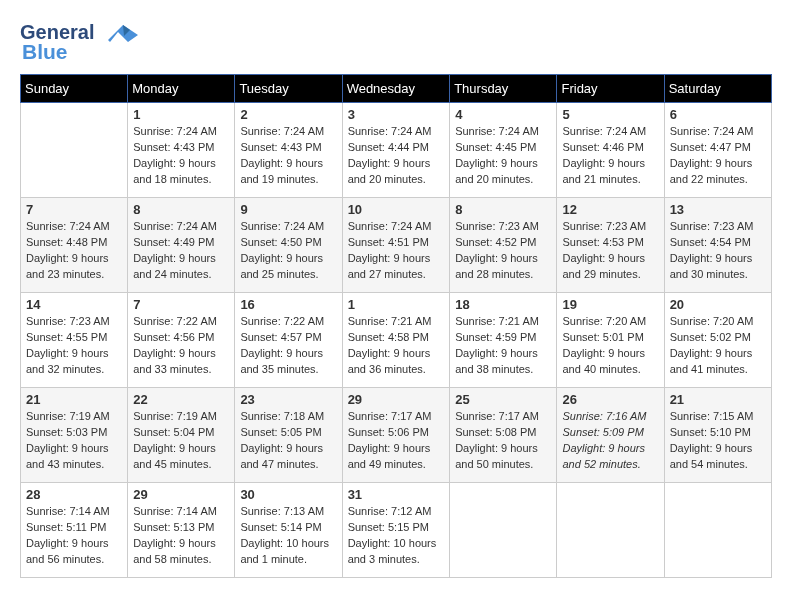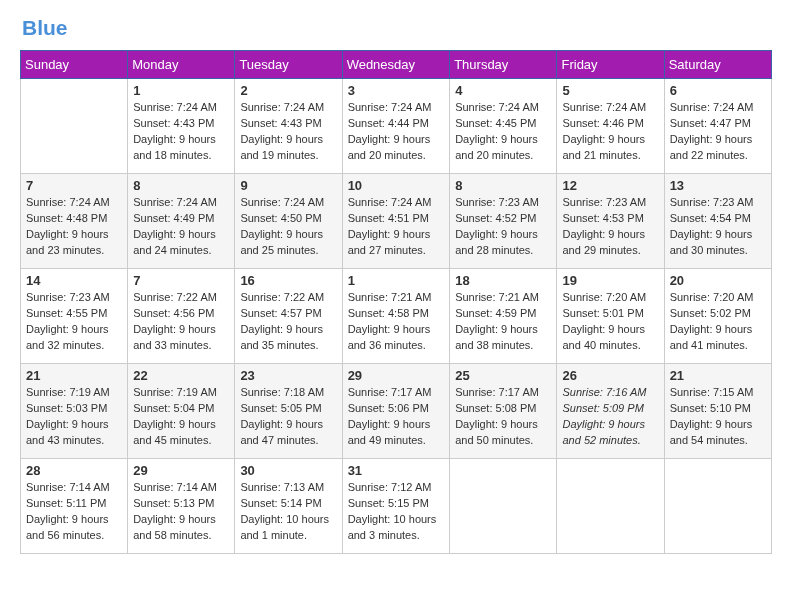--- a/index.html
+++ b/index.html
@@ -33,21 +33,21 @@
       font-size: 14px;
       font-weight: normal;
       color: #555;
     }
     .calendar {
       width: 100%;
       border-collapse: collapse;
       font-size: 11px;
     }
     .calendar thead th {
-      background: #a21caf;
+      background: #000000;
       color: #fff;
       padding: 6px 4px;
       text-align: left;
       font-size: 13px;
       font-weight: normal;
       border: 1px solid #3a62a8;
     }
     .calendar tbody td {
       border: 1px solid #ccc;
       vertical-align: top;
@@ -73,20 +73,31 @@
     }
     .empty-cell {
       background: #fff !important;
     }
   </style>
 </head>
 <body>
 
 <div class="header">
   <div class="logo">
+    <div style="display:flex; align-items:center;">
+      <div style="font-size:20px; font-weight:bold; color:#2d4a7a; line-height:1;">
+        <span>General</span>
+      </div>
+      <div style="margin-left:4px; width:32px; height:24px;">
+        <svg viewBox="0 0 40 28" width="40" height="28">
+          <polygon points="10,20 25,5 40,15 30,22 20,12 12,22" fill="#4a90d9"></polygon>
+          <polygon points="25,5 32,10 26,16" fill="#2d6aa0"></polygon>
+        </svg>
+      </div>
+    </div>
     <div style="font-size:21px; font-weight:bold; color:#4a90d9; margin-top:-4px; padding-left:2px;">
       <span>Blue</span>
     </div>
   </div>
   <div class="title-block">
     <h1></h1>
     <h2></h2>
   </div>
 </div>
 

